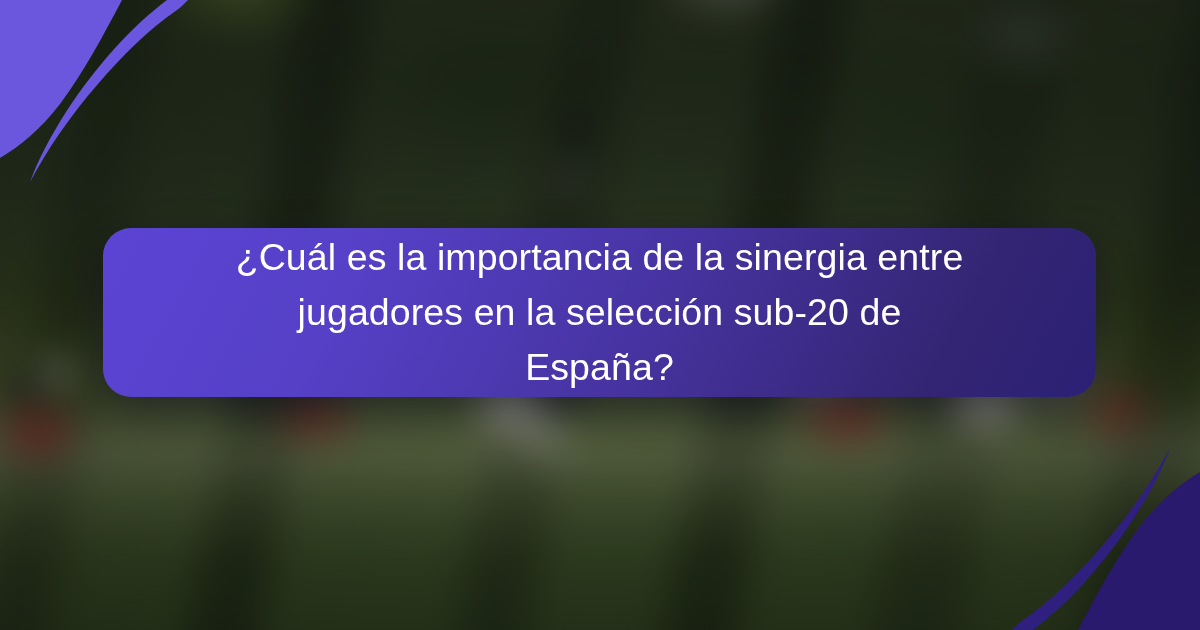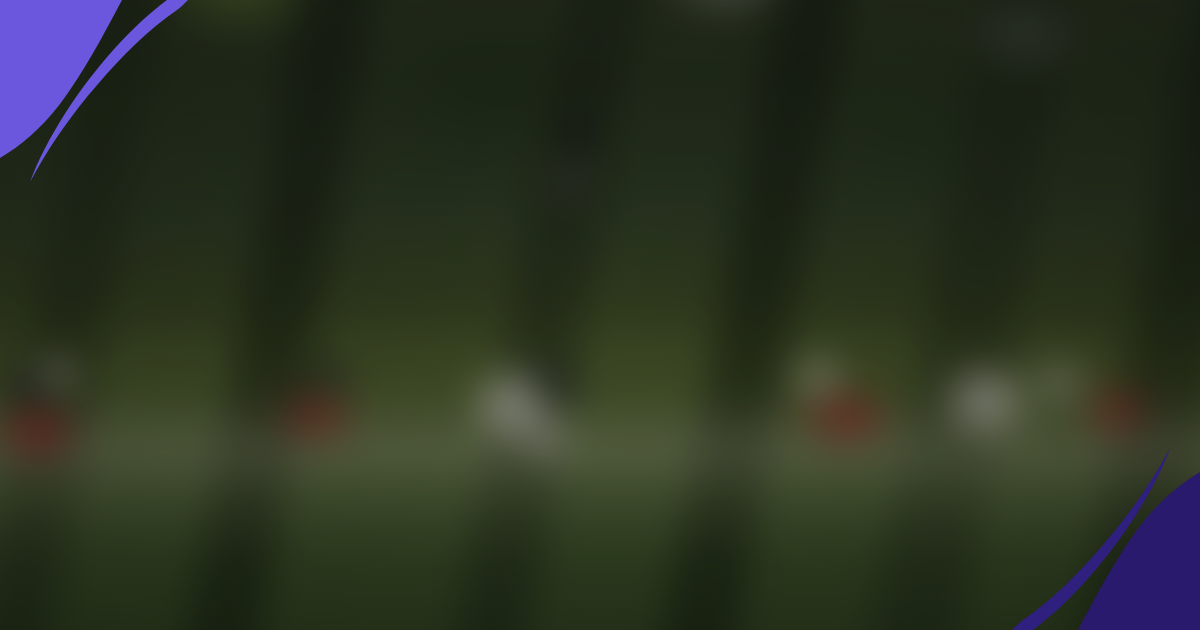--- a/index.html
+++ b/index.html
@@ -139,14 +139,17 @@
 
   <div class="swoosh-layer">
     <svg width="1200" height="630" viewBox="0 0 1200 630" aria-hidden="true">
       <path fill="#2a1a6e" d="M1200,630 L1078,630 C1096,596 1116,558 1140,526 C1160,500 1180,484 1200,472 Z"></path>
       <path fill="#2f2080" d="M1033,630 C1068,604 1104,564 1134,518 C1150,493 1162,470 1170,448
                C1153,480 1130,514 1102,546 C1078,574 1052,600 1023,620
                C1019,623 1016,626 1012,630 Z"></path>
     </svg>
   </div>
 
+  <div class="card">
+    <h1 class="card-title">¿Cuál es la importancia de la sinergia entre jugadores en la selección sub-20 de España?</h1>
+  </div>
 
 </div>
 
 </body></html>

